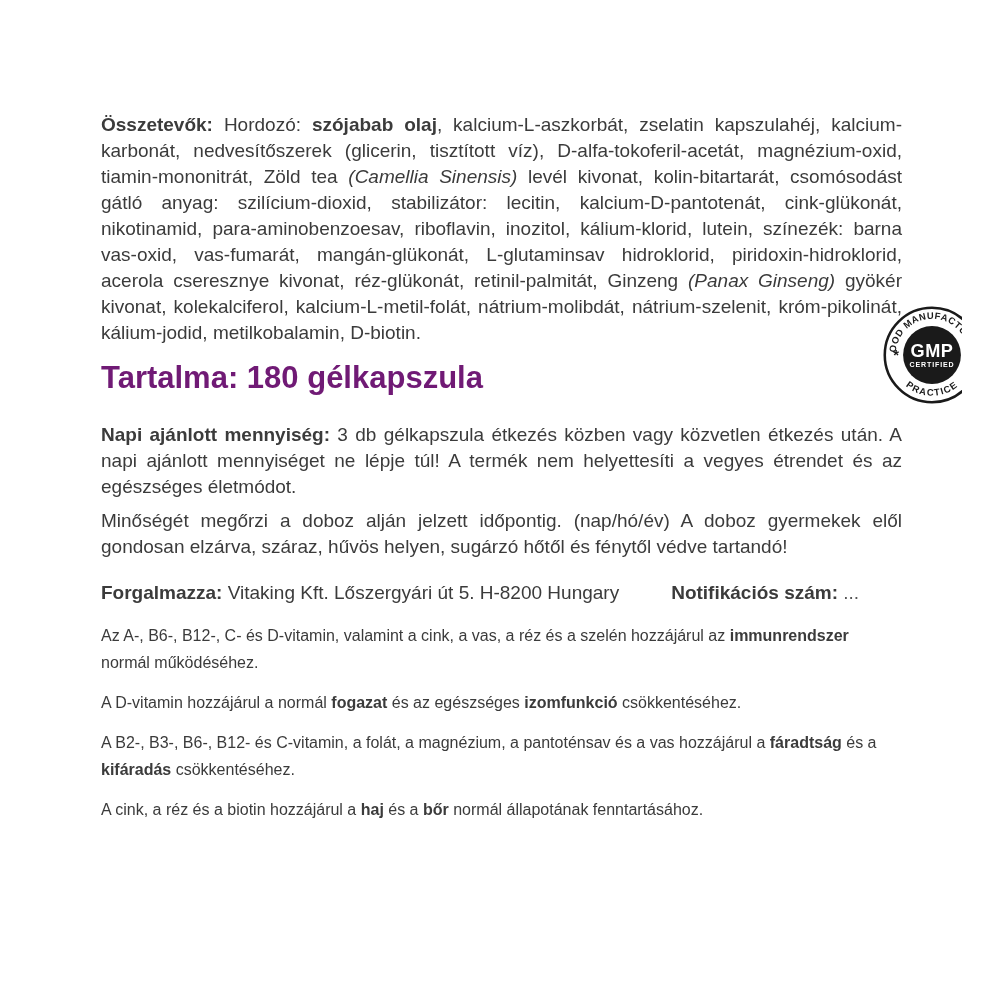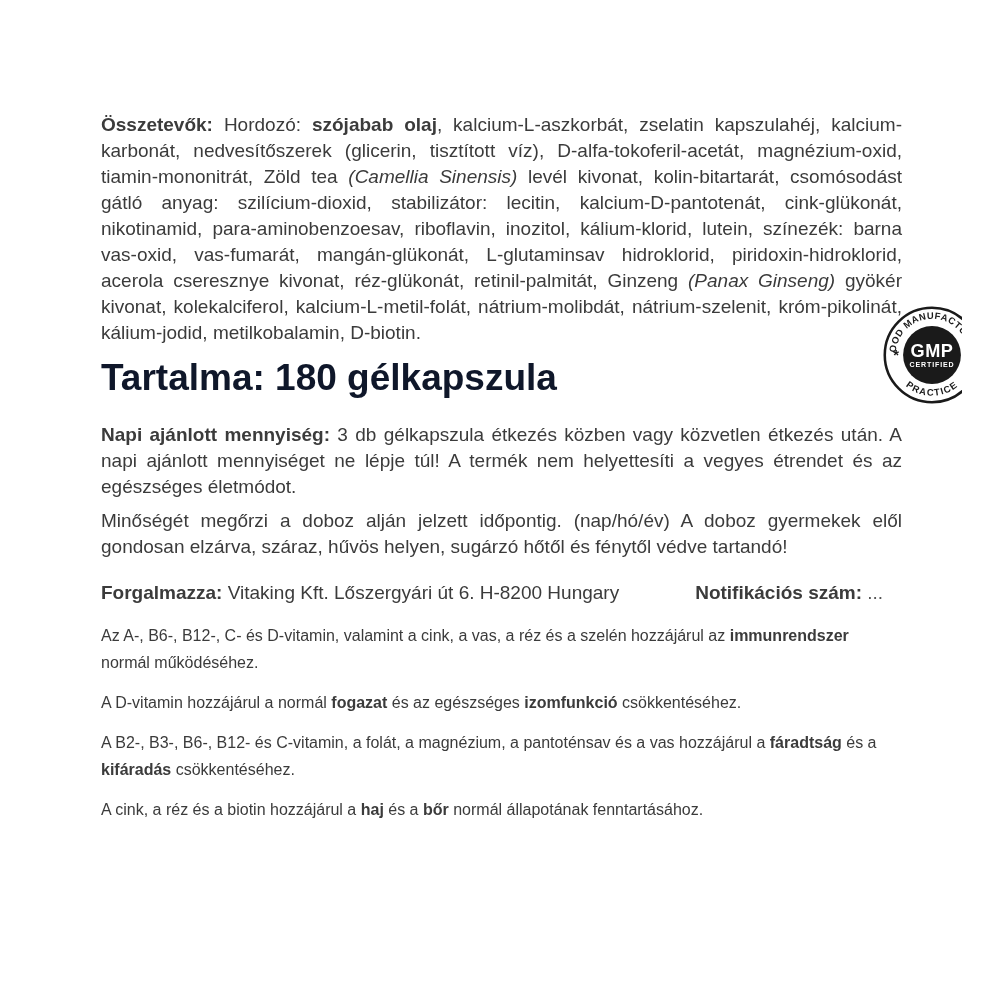--- a/index.html
+++ b/index.html
@@ -18,35 +18,35 @@
   .para {
     margin: 0 0 22px 0;
     font-size: 19px;
     line-height: 26px;
   }
   .justify { text-align: justify; }
   .b { font-weight: bold; }
   .i { font-style: italic; }
   .ingredients { margin-bottom: 14px; }
   .contents-heading {
-    font-size: 37px;
+    font-size: 31px;
     font-weight: bold;
     line-height: 36px;
     margin: 0 0 26px 0;
-    color: #0f172a;
+    color: #701a75;
   }
   .dosage { margin-bottom: 8px; }
   .storage { margin-bottom: 20px; }
   .warning {
     font-weight: bold;
     line-height: 24px;
     margin-bottom: 16px;
   }
   .distributor { margin-bottom: 16px; }
-  .notif-label { margin-left: 76px; }
+  .notif-label { margin-left: 52px; }
   .notif-value { color: #555; }
   .claim {
     font-size: 16px;
     line-height: 27px;
     margin: 0 0 13px 0;
   }
   .gmp-badge {
     position: absolute;
     top: 306px;
     left: 845px;
@@ -81,21 +81,21 @@
       <text x="50" y="52.5" font-family="Liberation Sans, sans-serif" font-size="18.5" font-weight="bold" fill="#ffffff" text-anchor="middle" letter-spacing="0.5">GMP</text>
       <text x="50" y="62.5" font-family="Liberation Sans, sans-serif" font-size="7.2" font-weight="bold" fill="#ffffff" text-anchor="middle" letter-spacing="0.9">CERTIFIED</text>
     </svg>
   </div>
 
   <p class="para justify dosage"><span class="b">Napi ajánlott mennyiség:</span><span> 3 db gélkapszula étkezés közben vagy közvetlen étkezés után. A napi ajánlott mennyiséget ne lépje túl! A termék nem helyettesíti a vegyes étrendet és az egészséges életmódot.</span></p>
 
   <p class="para justify storage">Minőségét megőrzi a doboz alján jelzett időpontig. (nap/hó/év) A doboz gyermekek elől gondosan elzárva, száraz, hűvös helyen, sugárzó hőtől és fénytől védve tartandó!</p>
 
 
-  <p class="para distributor"><span class="b">Forgalmazza:</span><span> Vitaking Kft. Lőszergyári út 6. H-8200 Hungary</span><span class="b notif-label">Notifikációs szám:</span><span class="notif-value"> ...</span></p>
+  <p class="para distributor"><span class="b">Forgalmazza:</span><span> Vitaking Kft. Lőszergyári út 5. H-8200 Hungary</span><span class="b notif-label">Notifikációs szám:</span><span class="notif-value"> ...</span></p>
 
   <div class="claims">
     <p class="claim"><span>Az A-, B6-, B12-, C- és D-vitamin, valamint a cink, a vas, a réz és a szelén hozzájárul az </span><span class="b">immunrendszer</span><span> normál működéséhez.</span></p>
 
     <p class="claim"><span>A D-vitamin hozzájárul a normál </span><span class="b">fogazat</span><span> és az egészséges </span><span class="b">izomfunkció</span><span> csökkentéséhez.</span></p>
 
 
     <p class="claim"><span>A B2-, B3-, B6-, B12- és C-vitamin, a folát, a magnézium, a pantoténsav és a vas hozzájárul a </span><span class="b">fáradtság</span><span> és a </span><span class="b">kifáradás</span><span> csökkentéséhez.</span></p>
 
     <p class="claim"><span>A cink, a réz és a biotin hozzájárul a </span><span class="b">haj</span><span> és a </span><span class="b">bőr</span><span> normál állapotának fenntartásához.</span></p>

